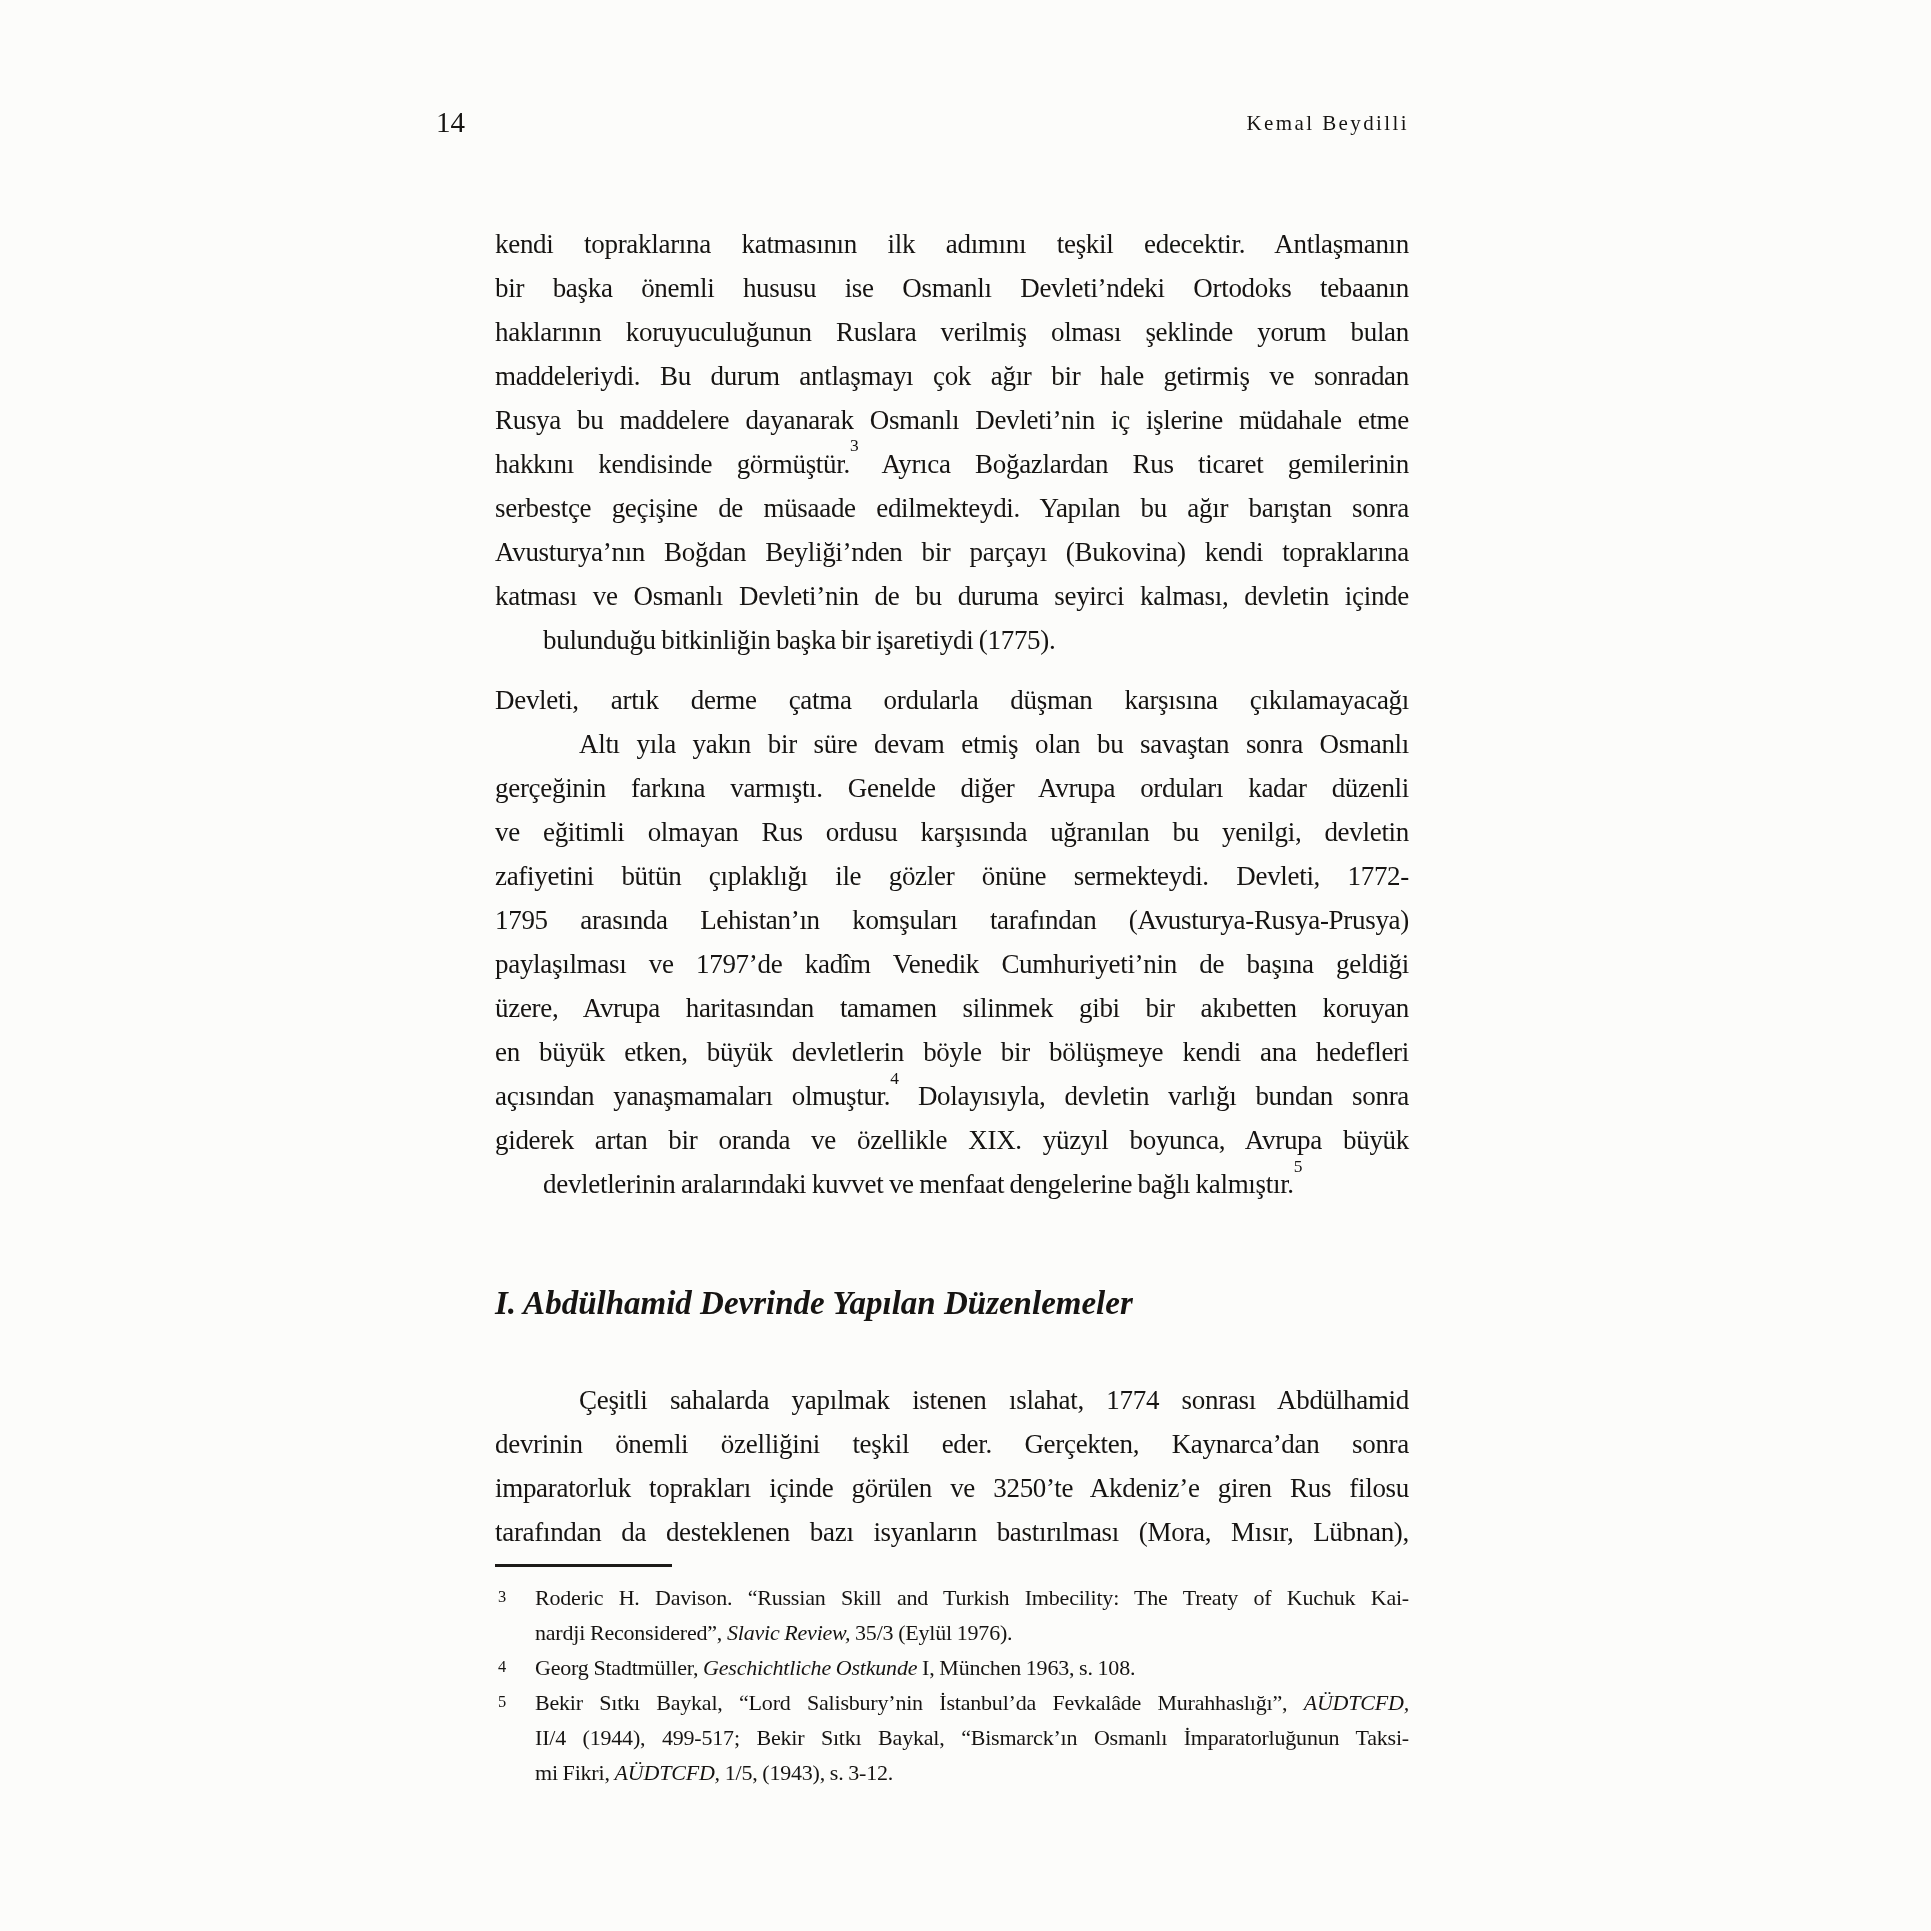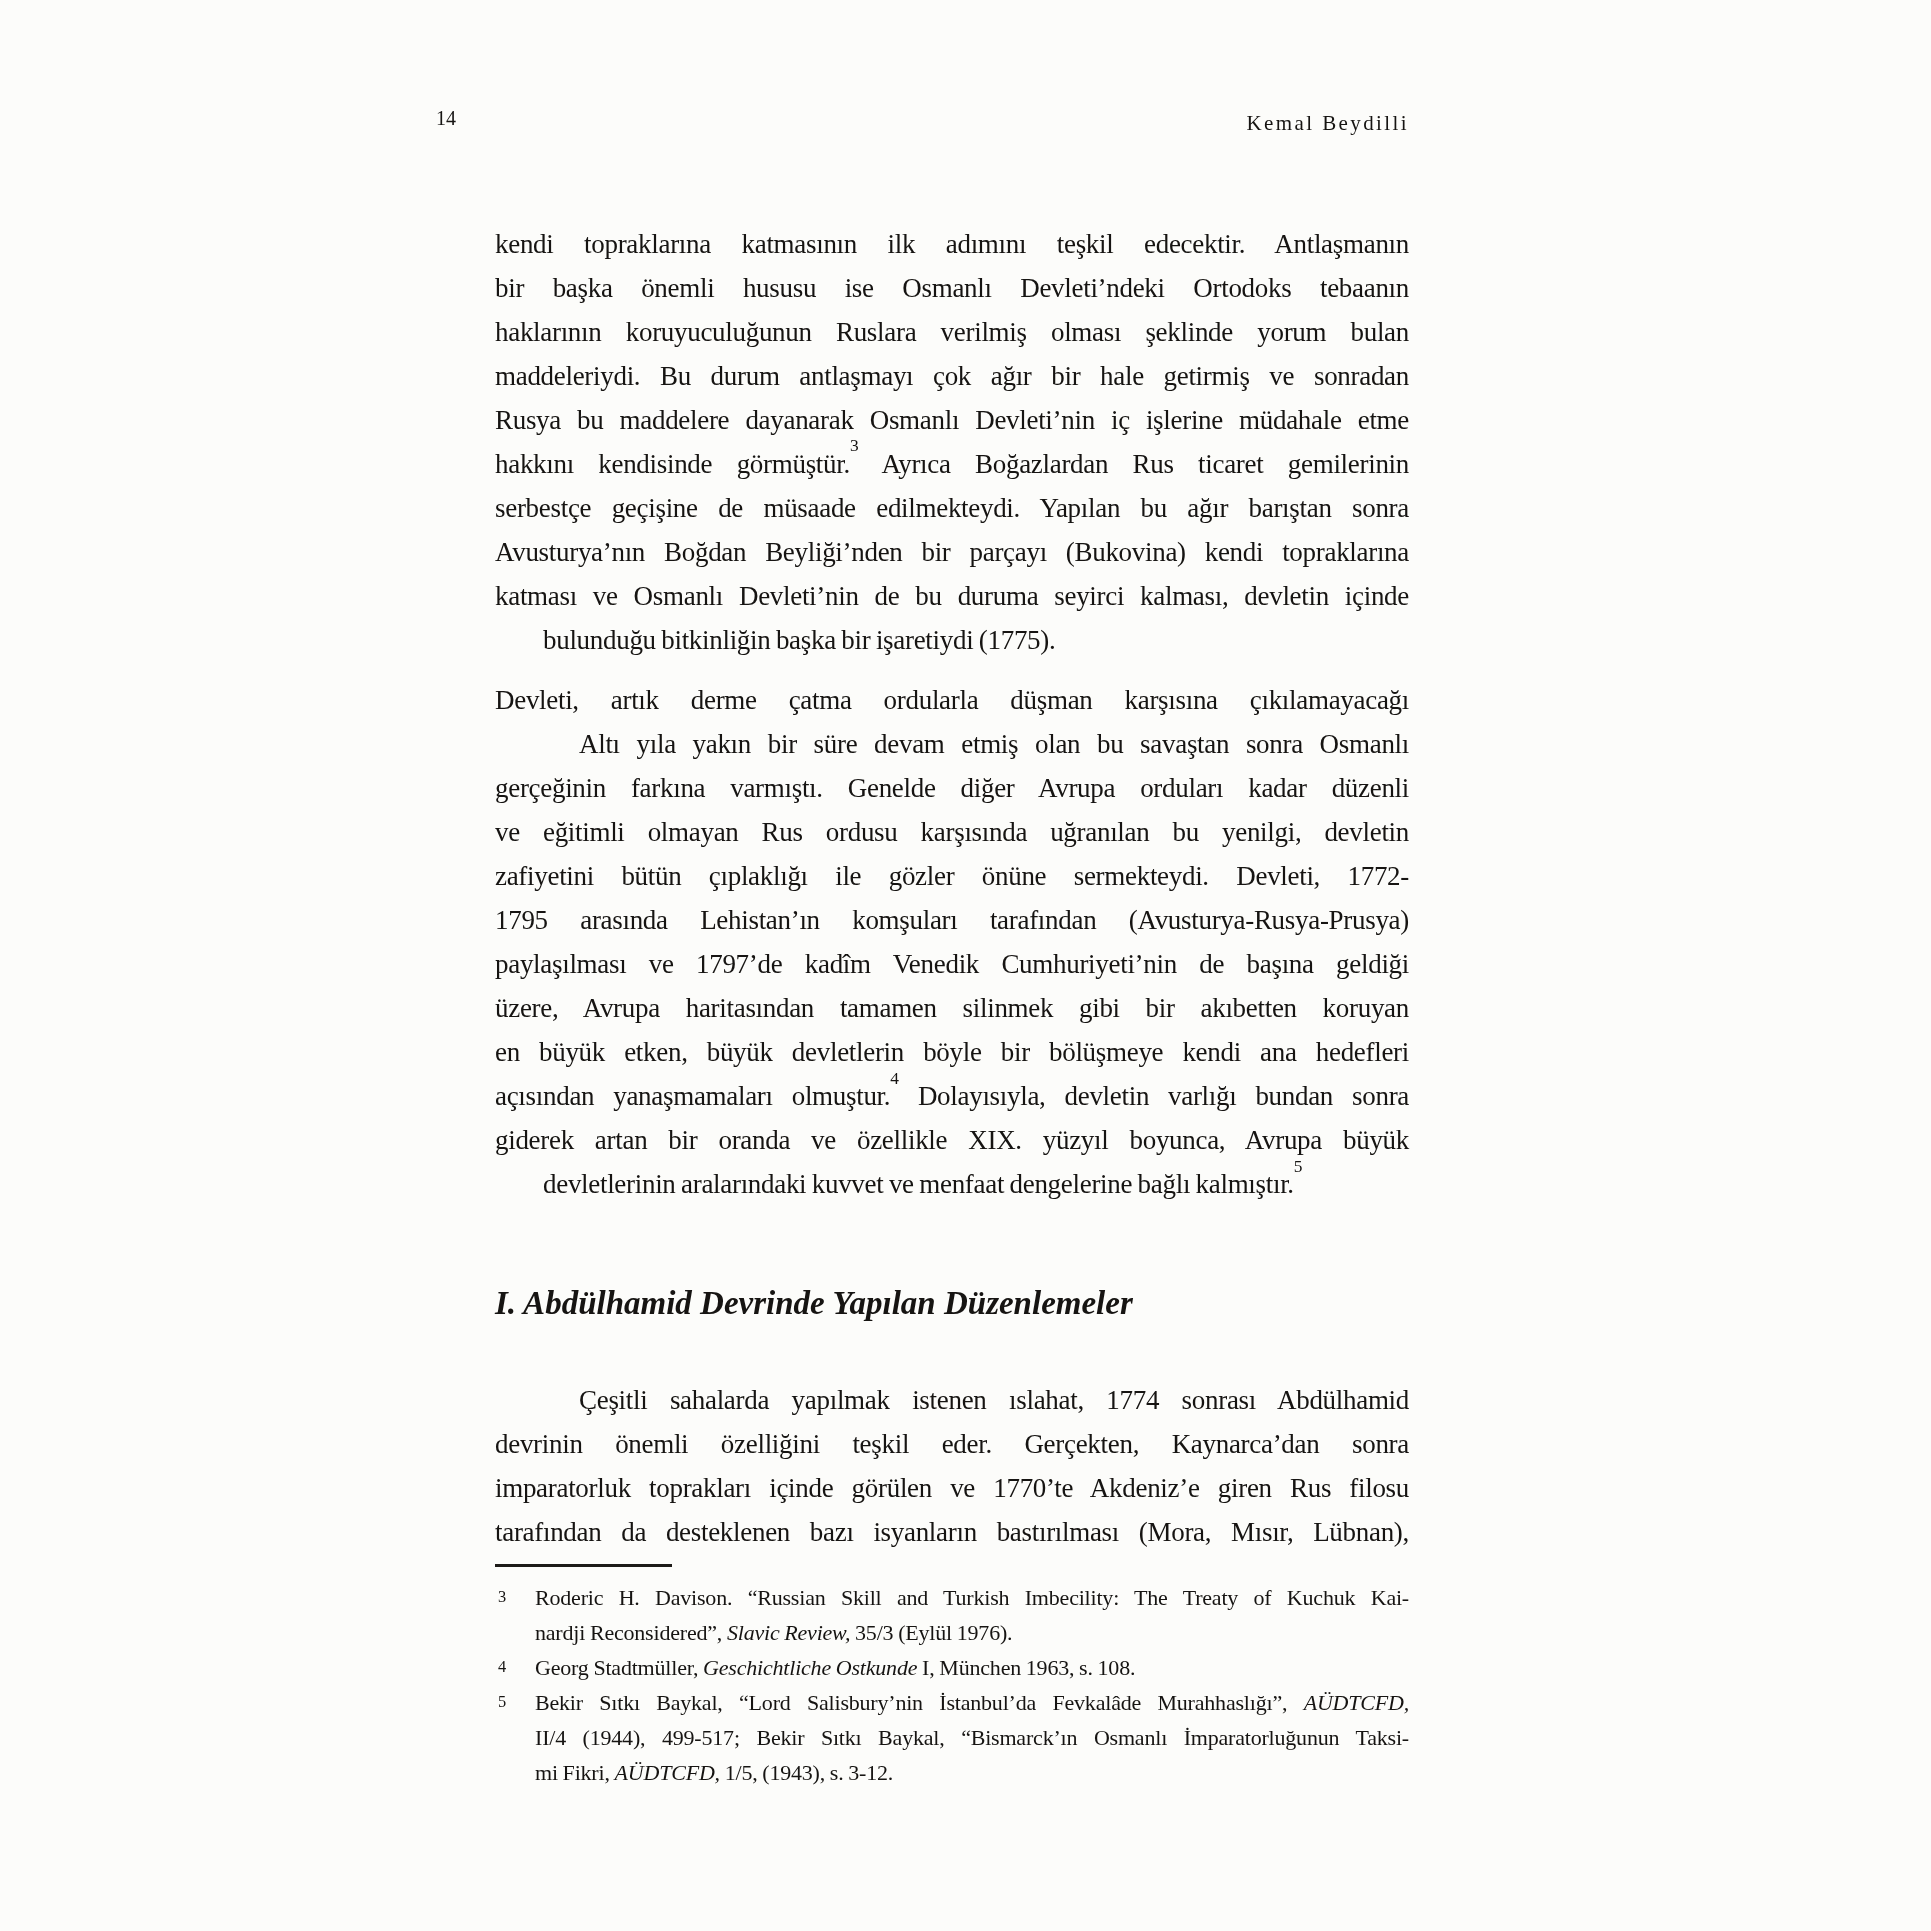--- a/index.html
+++ b/index.html
@@ -9,21 +9,21 @@
     height: 1931px;
     background: #fcfcfa;
     color: #161412;
     font-family: "Liberation Serif", "DejaVu Serif", serif;
     overflow: hidden;
   }
   .folio {
     position: absolute;
     left: 436px;
     top: 108px;
-    font-size: 20px;
+    font-size: 29px;
     line-height: 1;
   }
   .runhead {
     position: absolute;
     left: 495px;
     top: 113px;
     width: 914px;
     text-align: right;
     font-size: 21px;
     letter-spacing: 2.4px;
@@ -129,21 +129,21 @@
       <div class="bl last">
         <span>devletlerinin aralarındaki kuvvet ve menfaat dengelerine bağlı kalmıştır.</span><sup class="fnref">5</sup>
       </div>
     </div>
 
     <div class="heading">I. Abdülhamid Devrinde Yapılan Düzenlemeler</div>
 
     <div class="para para3">
       <div class="bl j ind">Çeşitli sahalarda yapılmak istenen ıslahat, 1774 sonrası Abdülhamid</div>
       <div class="bl j">devrinin önemli özelliğini teşkil eder. Gerçekten, Kaynarca’dan sonra</div>
-      <div class="bl j">imparatorluk toprakları içinde görülen ve 1770’te Akdeniz’e giren Rus filosu</div>
+      <div class="bl j">imparatorluk toprakları içinde görülen ve 3250’te Akdeniz’e giren Rus filosu</div>
       <div class="bl j">tarafından da desteklenen bazı isyanların bastırılması (Mora, Mısır, Lübnan),</div>
     </div>
 
     <div class="separator"></div>
 
     <div class="footnotes">
 
       <div class="fn">
         <span class="fn-num">3</span>
         <div class="fl fjl">Roderic H. Davison. “Russian Skill and Turkish Imbecility: The Treaty of Kuchuk Kai-</div>

